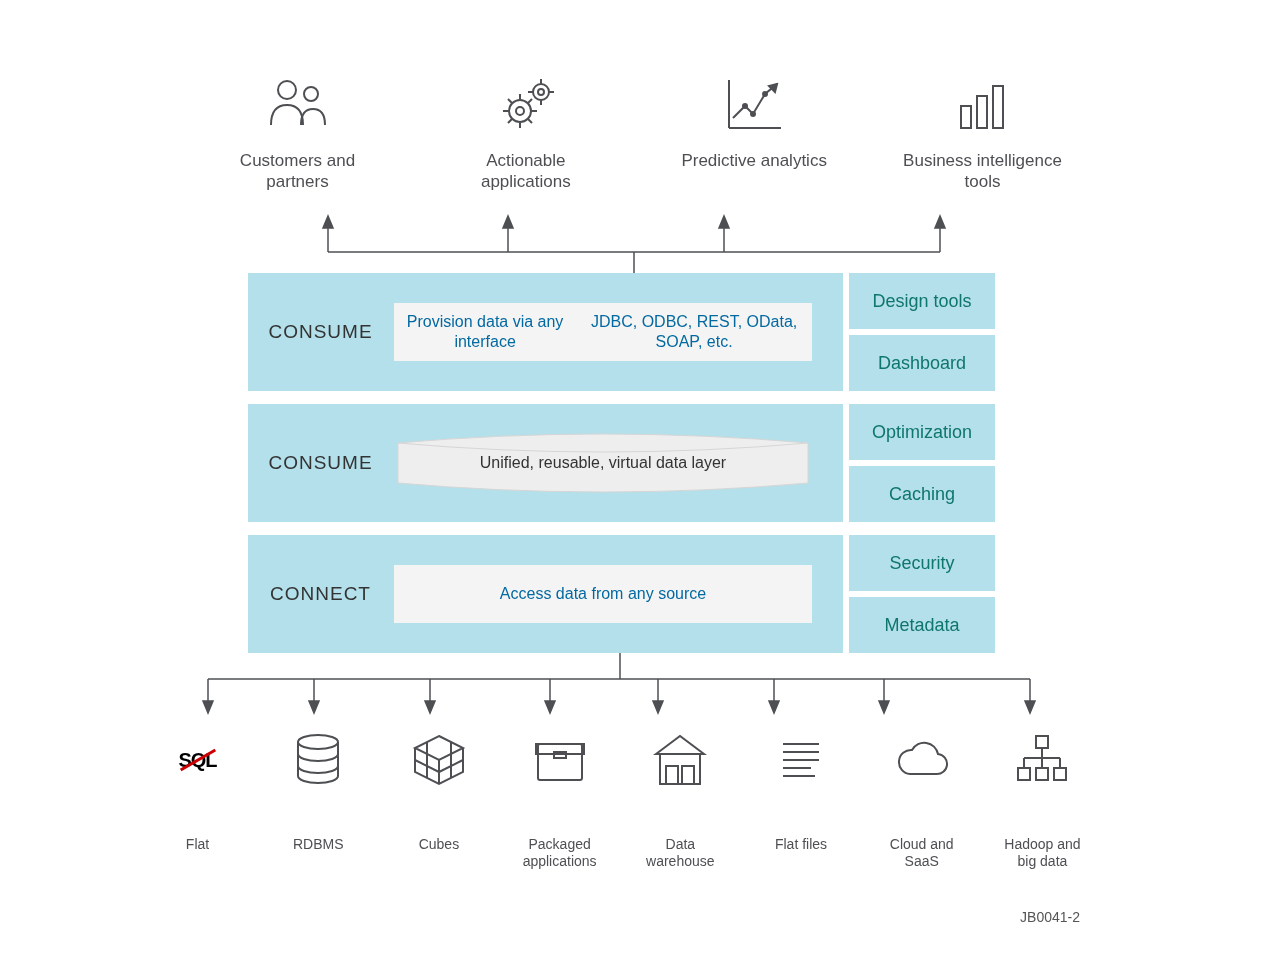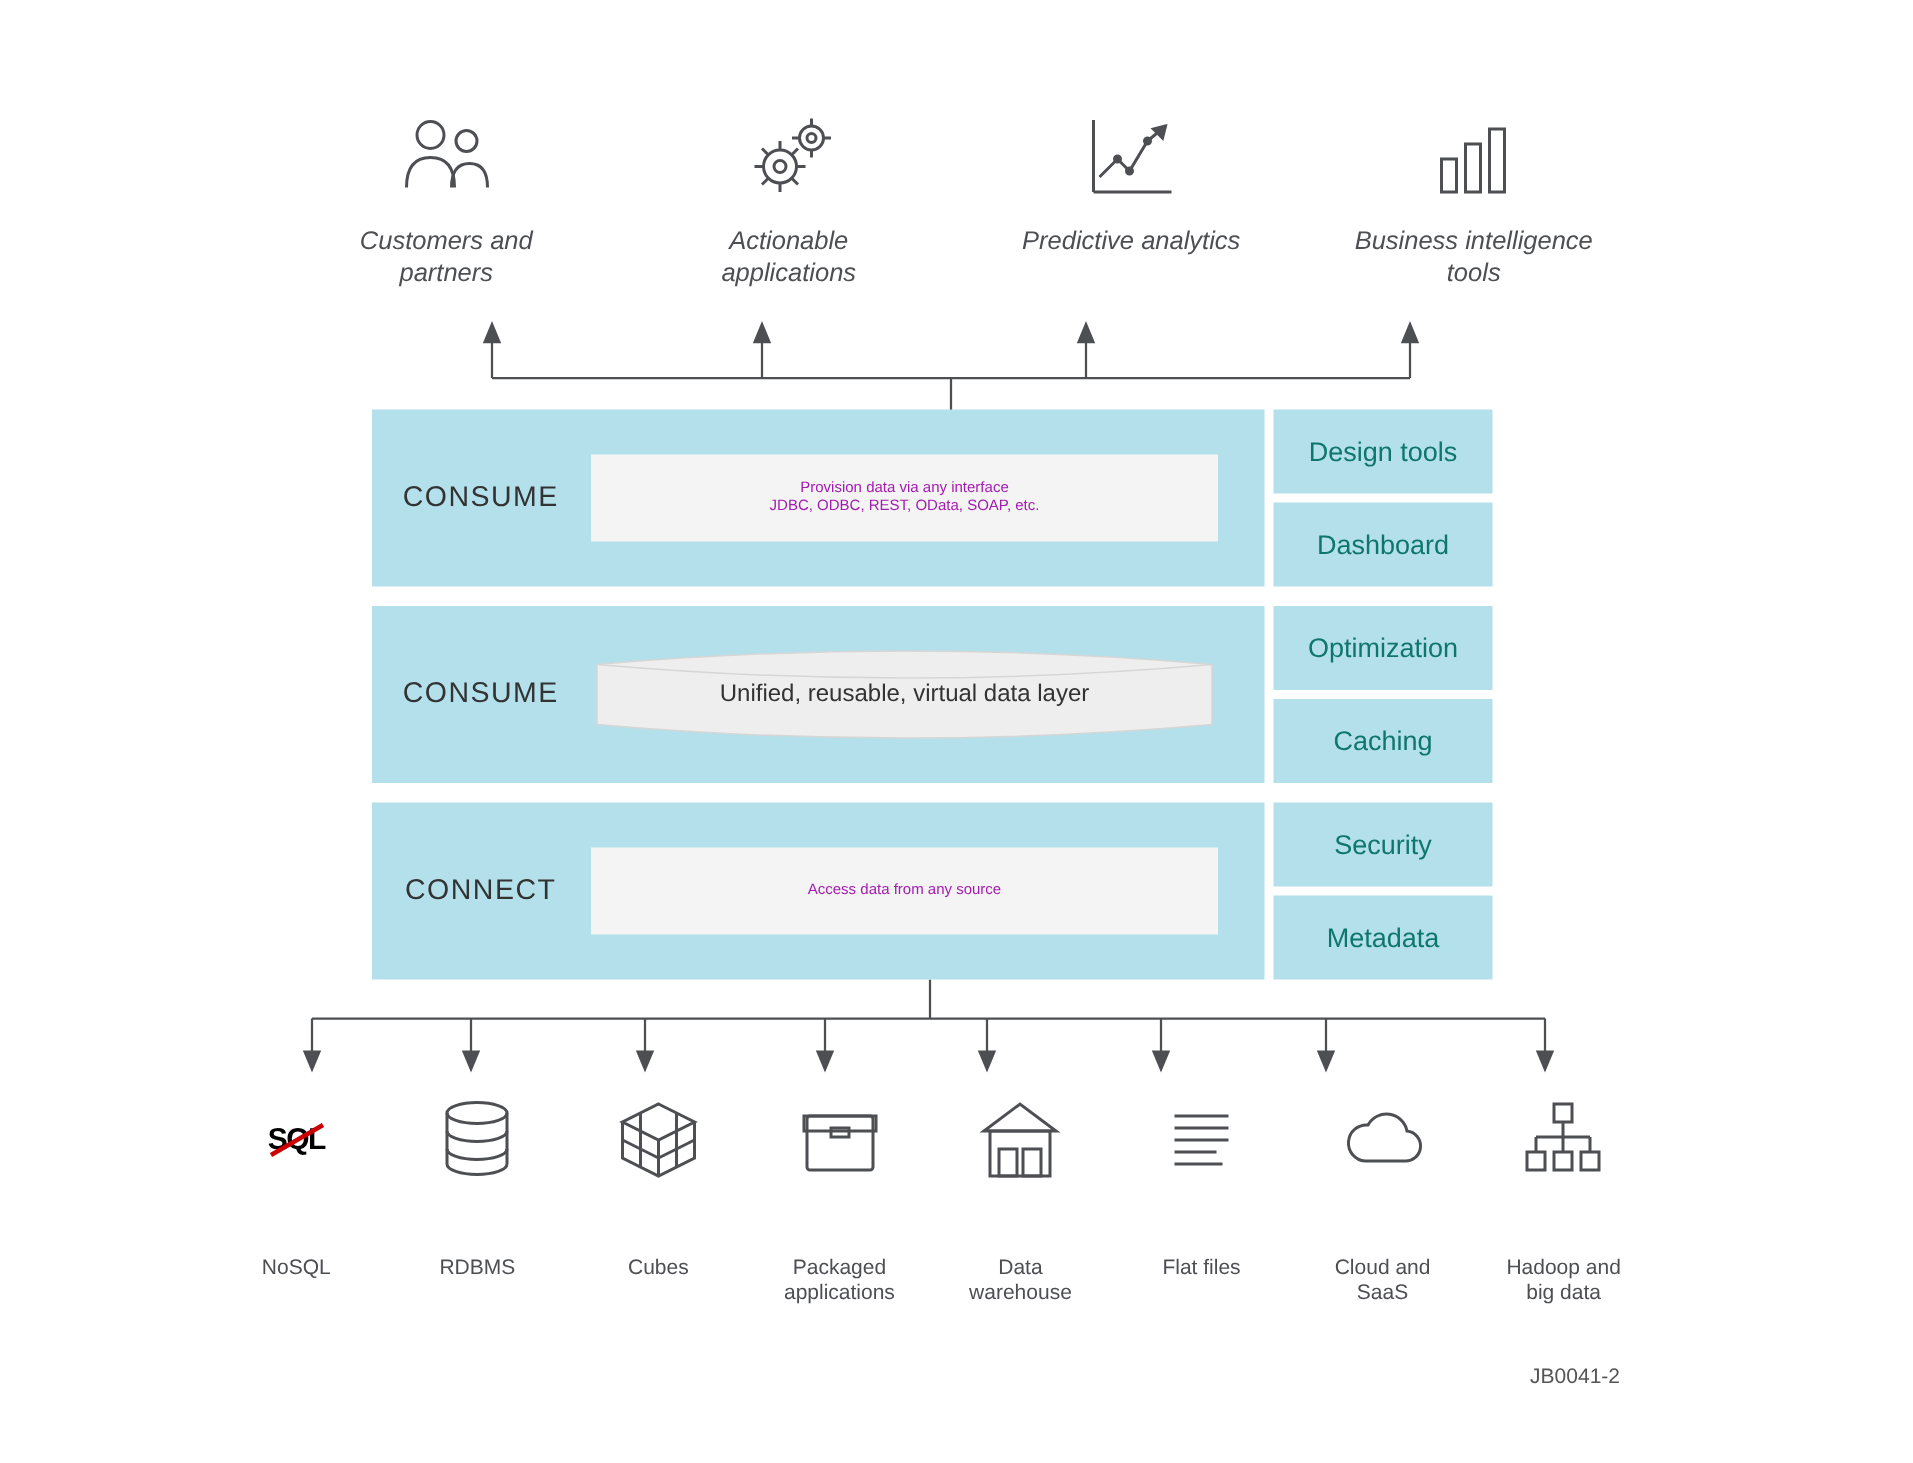--- a/index.html
+++ b/index.html
@@ -31,21 +31,20 @@
     display: flex;
     flex-direction: column;
     align-items: center;
   }
   .consumer svg { margin-bottom: 10px; }
   .consumer-label {
     font-size: 17px;
     color: #4d4f53;
     text-align: center;
     line-height: 1.25;
-    font-style: italic;
   }
 
   
   .top-arrows {
     position: absolute;
     top: 212px;
     left: 286px;
     width: 696px;
     height: 66px;
   }
@@ -84,25 +83,25 @@
     display: flex;
     justify-content: center;
     align-items: center;
     padding-right: 30px;
   }
   .inner-box {
     background: #f4f4f4;
     width: 418px;
     height: 58px;
     display: flex;
-    flex-direction: column;
+    flex-direction: row;
     justify-content: center;
     align-items: center;
-    font-size: 10px;
-    color: #a21caf;
+    font-size: 16px;
+    color: #0369a1;
     text-align: center;
     line-height: 1.25;
   }
   .inner-disc {
     width: 418px;
     height: 64px;
     position: relative;
     display: flex;
     justify-content: center;
     align-items: center;
@@ -345,21 +344,21 @@
         <polygon points="870,60 865,48 875,48"></polygon>
     </g>
   </svg>
 
   <div class="source-row">
     <div class="source">
       <div class="icon-holder">
         <span class="nosql-txt">SQL</span>
         <span class="nosql-slash"></span>
       </div>
-      <div class="source-label">NoSQL</div>
+      <div class="source-label">Flat</div>
     </div>
     <div class="source">
       <svg width="60" height="60" viewBox="0 0 60 60">
         <g fill="none" stroke="#4d4f53" stroke-width="2">
           <ellipse cx="30" cy="12" rx="20" ry="7"></ellipse>
           <path d="M10 12 V46 a20 7 0 0 0 40 0 V12"></path>
           <path d="M10 24 a20 7 0 0 0 40 0"></path>
           <path d="M10 36 a20 7 0 0 0 40 0"></path>
         </g>
       </svg>

